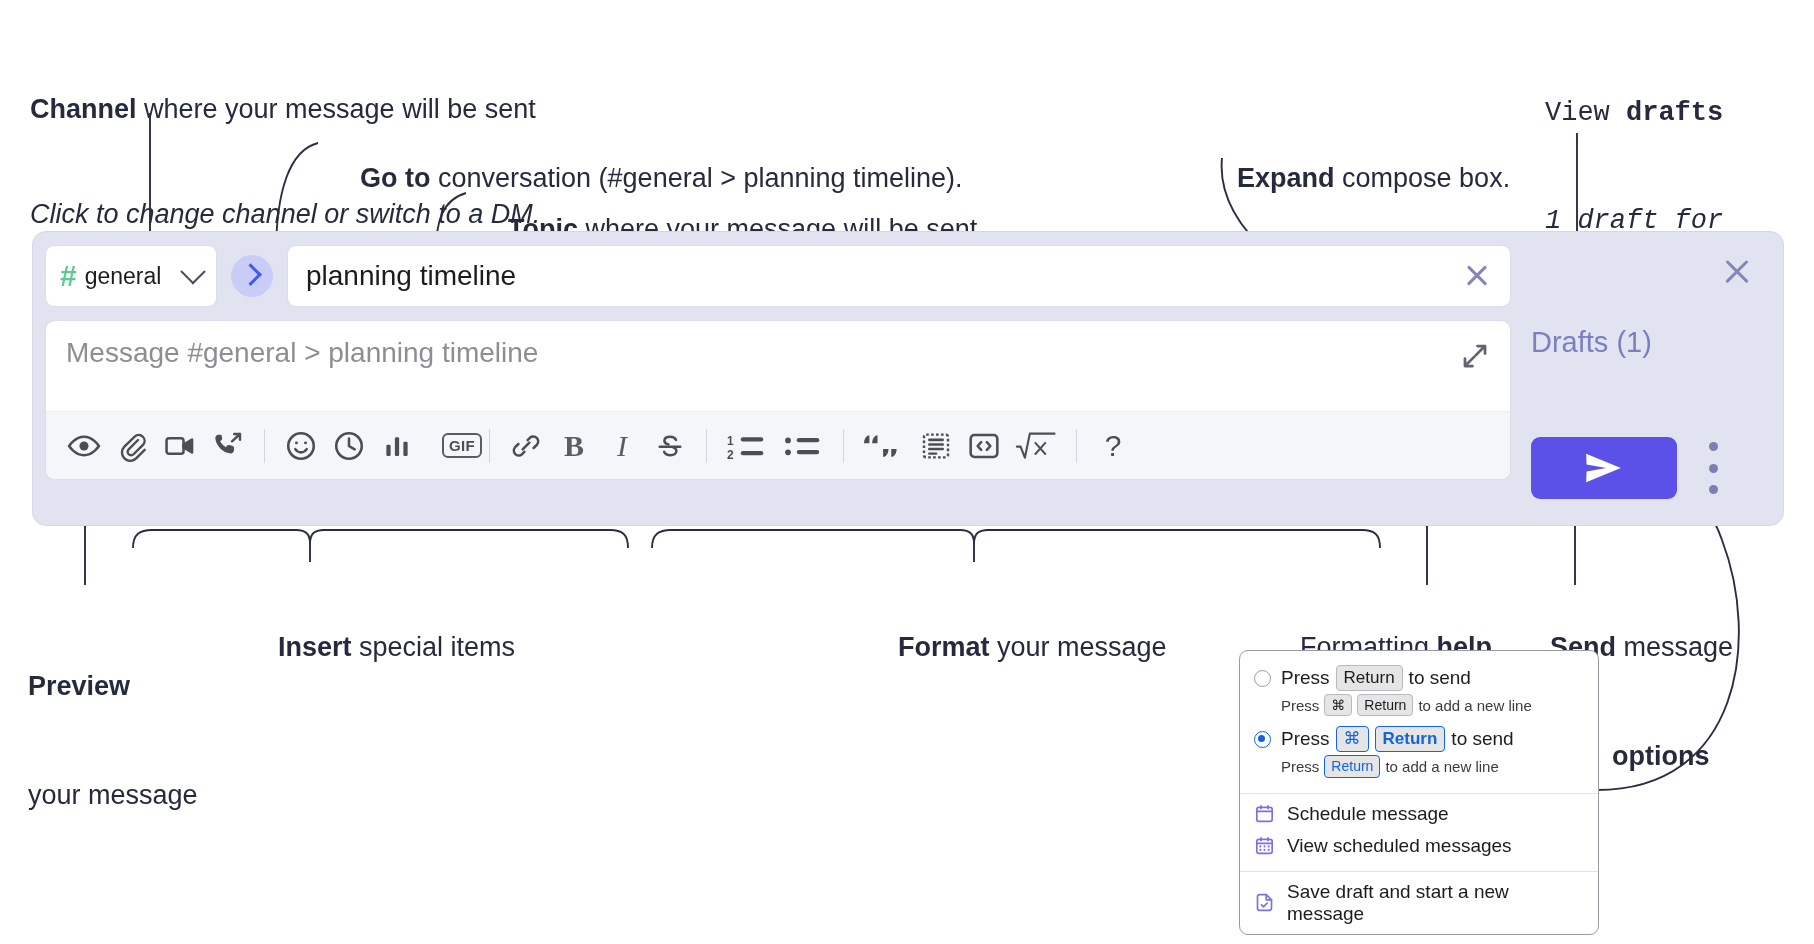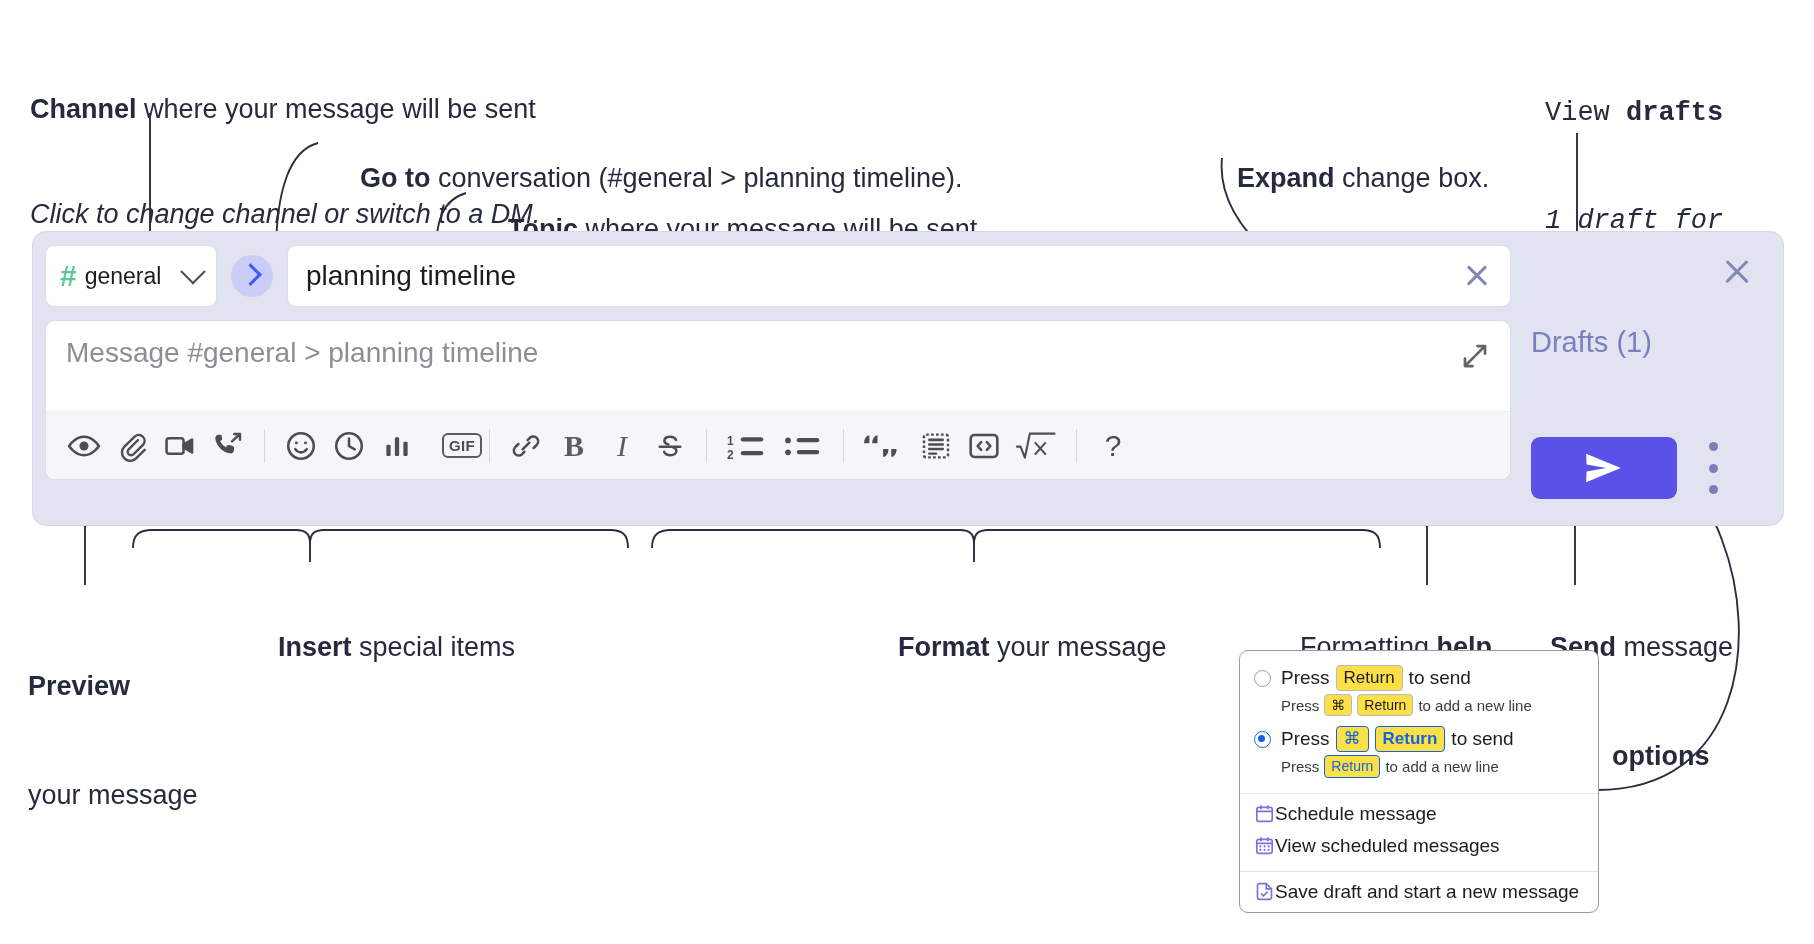--- a/index.html
+++ b/index.html
@@ -101,26 +101,26 @@
   .opt{display:flex;align-items:flex-start;gap:10px;padding:4px 14px 0 14px;}
   .radio{width:17px;height:17px;border-radius:50%;border:1.8px solid #9a9aa5;margin-top:5px;flex:0 0 auto;
      box-sizing:border-box;background:#fff;cursor:pointer;}
   .radio.on{border-color:#1264e0;background:#fff;position:relative;}
   .radio.on:after{content:"";position:absolute;left:3px;top:3px;width:7px;height:7px;border-radius:50%;
      background:#1264e0;}
   .opt-main{font-size:19px;color:#1d1c1d;display:flex;align-items:center;gap:6px;flex-wrap:wrap;}
   .opt-sub{font-size:15px;color:#3a3a40;display:flex;align-items:center;gap:5px;
      padding:3px 0 6px 41px;flex-wrap:wrap;}
   .key{border:1px solid #b9b9c2;border-radius:4px;padding:1px 7px;font-size:17px;color:#1d1c1d;
-     background:#fde047;line-height:1.3;display:inline-block;}
+     background:#e5e5e5;line-height:1.3;display:inline-block;}
   .key.sm{font-size:14px;padding:1px 6px;}
   .key.blue{border-color:#1264e0;color:#1264e0;}
   .key.blue.bold{font-weight:700;}
   .divline{height:1px;background:#e3e3e8;margin:9px 0 4px 0;}
-  .mitem{display:flex;align-items:center;padding:5px 14px;font-size:19px;color:#1d1c1d;cursor:pointer;}
+  .mitem{display:flex;align-items:center;gap:12px;padding:5px 14px;font-size:19px;color:#1d1c1d;cursor:pointer;}
   .mitem svg{flex:0 0 auto;}
 </style>
 </head>
 <body>
 
 <div class="stage">
 
   <div class="anno a-lg" style="left:30px;top:22px;width:700px;">
     <div><b>Channel</b><span> where your message will be sent</span></div>
     <div><i>Click to change channel or switch to a DM.</i></div>
@@ -128,21 +128,21 @@
 
   <div class="anno a-lg" style="left:330px;top:126px;">
     <b>Go to</b><span> conversation (#general &gt; planning timeline).</span>
   </div>
 
   <div class="anno a-lg" style="left:478px;top:177px;">
     <b>Topic</b><span> where your message will be sent</span>
   </div>
 
   <div class="anno a-lg" style="left:1207px;top:126px;">
-    <b>Expand</b><span> change box.</span>
+    <b>Expand</b><span> compose box.</span>
   </div>
 
   <div class="anno a-lg" style="left:1545px;top:24px;width:260px;line-height:1.33;font-family:Liberation Mono, monospace;">
     <div><span>View </span><b>drafts</b></div>
     <div><i>1 draft for</i></div>
     <div><i>this conversation</i></div>
   </div>
 
   <div class="anno a-lg" style="left:28px;top:595px;width:240px;line-height:1.35;">
     <div><b>Preview</b></div>

